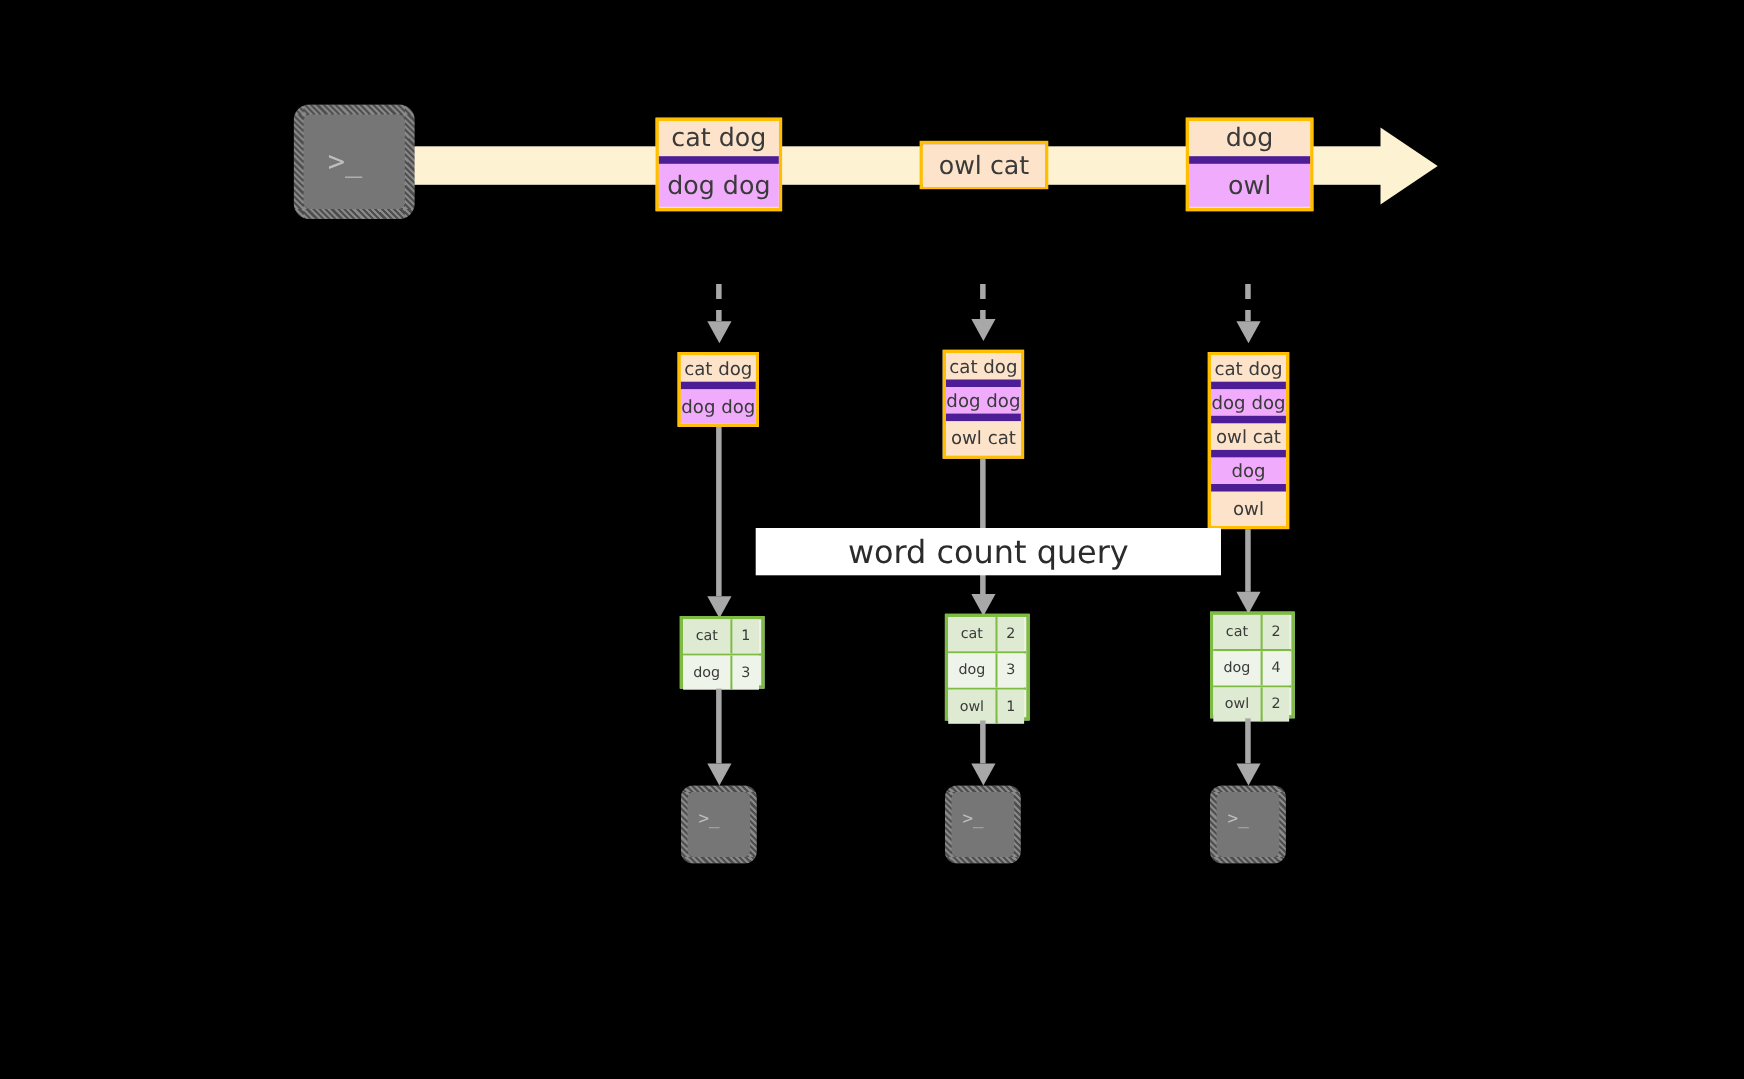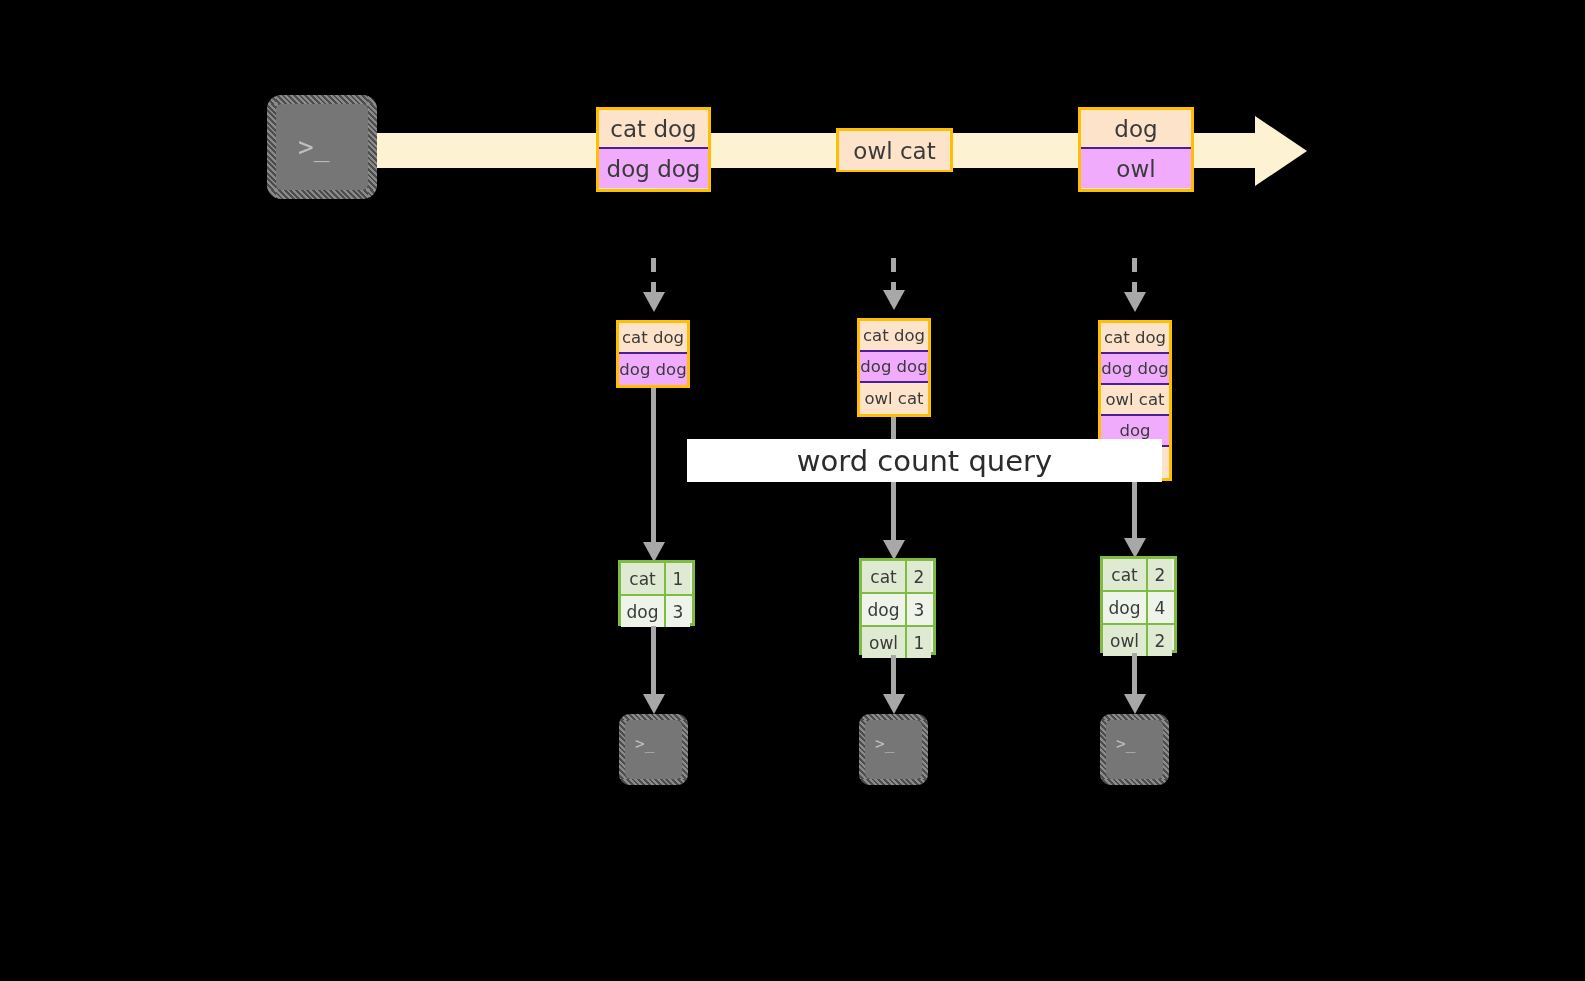--- a/index.html
+++ b/index.html
@@ -69,21 +69,21 @@
     border: 3px solid #FFBF00;
     background: #FDEBD5;
   }
   .ebox .row {
     box-sizing: border-box;
     display: flex;
     align-items: center;
     justify-content: center;
     color: #3a3a3a;
     white-space: nowrap;
-    border-bottom: 2px solid #4c1d95;
+    border-bottom: 7px solid #4c1d95;
   }
   .ebox .row:last-child { border-bottom: none; }
   .ebox .row.peach { background: #FCE3CA; }
   .ebox .row.cream { background: #f0abfc; }
 
   .ebox.big .row {
     height: 39px;
     font-size: 23px;
   }
   .ebox.stack .row {
@@ -104,21 +104,21 @@
     border-bottom: 2px solid #7DBB42;
   }
   .gtable .grow:last-child { border-bottom: none; }
   .gtable .gword,
   .gtable .gcount {
     box-sizing: border-box;
     display: flex;
     align-items: center;
     justify-content: center;
     color: #3a3a3a;
-    font-size: 17px;
+    font-size: 13px;
     white-space: nowrap;
   }
   .gtable .gword {
     width: 45px;
     border-right: 2px solid #7DBB42;
   }
   .gtable .gcount { width: 24px; }
   .gtable .grow.t1 .gword { background: #DFEAD2; }
   .gtable .grow.t1 .gcount { background: #DFEAD2; }
   .gtable .grow.t2 .gword { background: #EFF4EA; }
@@ -279,15 +279,15 @@
   </div>
 
   <div class="vline" style="left:1132px; top:653px; height:41px;"></div>
   <div class="vhead" style="left:1124px; top:694px;"></div>
 
   <div class="terminal small" style="left:1100px; top:714px; width:69px; height:71px;">
     <div class="term-inner"></div>
     <div class="prompt" style="left:10px; top:16px; font-size:16px;">&gt;_</div>
   </div>
 
-  <div class="query-label" style="left:687px; top:439px; width:475px; height:43px;">word count query</div>
+  <div class="query-label" style="left:687px; top:480px; width:423px; height:43px;">word count query</div>
 
 </div>
 
 </body></html>

